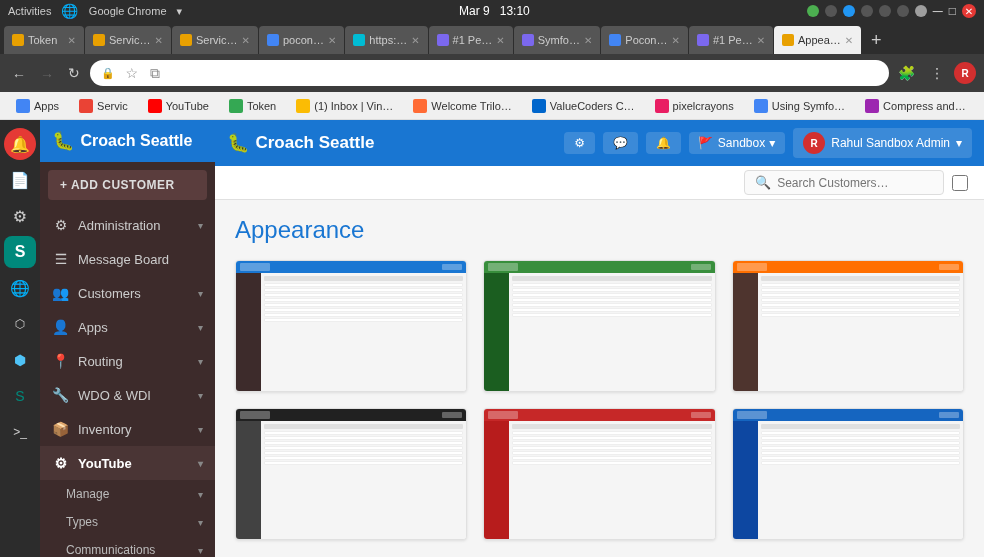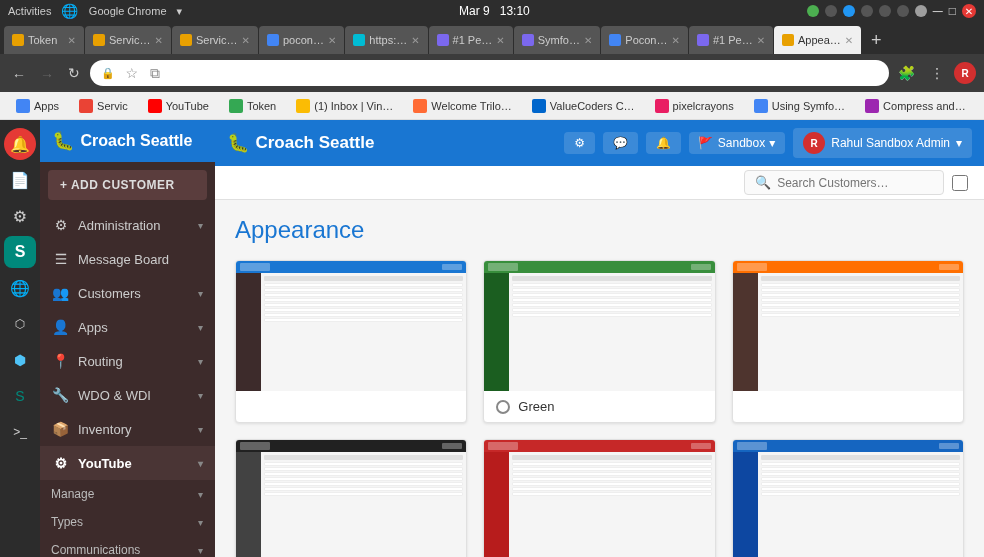--- a/index.html
+++ b/index.html
@@ -200,21 +200,21 @@
       color: #ccc;
       justify-content: space-between;
     }
     .nav-item.active { background: #4a3535; font-weight: bold; color: #fff; }
     .nav-item-left { display: flex; align-items: center; gap: 8px; }
     .nav-icon { font-size: 14px; width: 18px; text-align: center; }
     .nav-chevron { font-size: 10px; color: #888; }
     .nav-section-item {
       display: flex;
       align-items: center;
-      padding: 7px 12px 7px 11px;
+      padding: 7px 12px 7px 26px;
       cursor: pointer;
       font-size: 12px;
       color: #bbb;
       justify-content: space-between;
     }
 
     
     .main-content {
       flex: 1;
       display: flex;
@@ -738,24 +738,20 @@
                   <div class="mini-table-row"></div>
                   <div class="mini-table-row"></div>
                   <div class="mini-table-row"></div>
                   <div class="mini-table-row"></div>
                   <div class="mini-table-row"></div>
                   <div class="mini-table-row"></div>
                 </div>
               </div>
             </div>
           </div>
-          <div class="theme-label">
-            <div class="theme-radio"></div>
-            <span>Green</span>
-          </div>
         </div>
 
         <div class="theme-card">
           <div class="theme-preview">
             <div class="mini-ui">
               <div class="mini-header mini-header-legacy">
                 <div class="mini-header-logo" style="background:rgba(255,255,255,0.3);"></div>
                 <div class="mini-header-spacer"></div>
                 <div class="mini-header-btn" style="background:rgba(255,255,255,0.3);"></div>
               </div>

